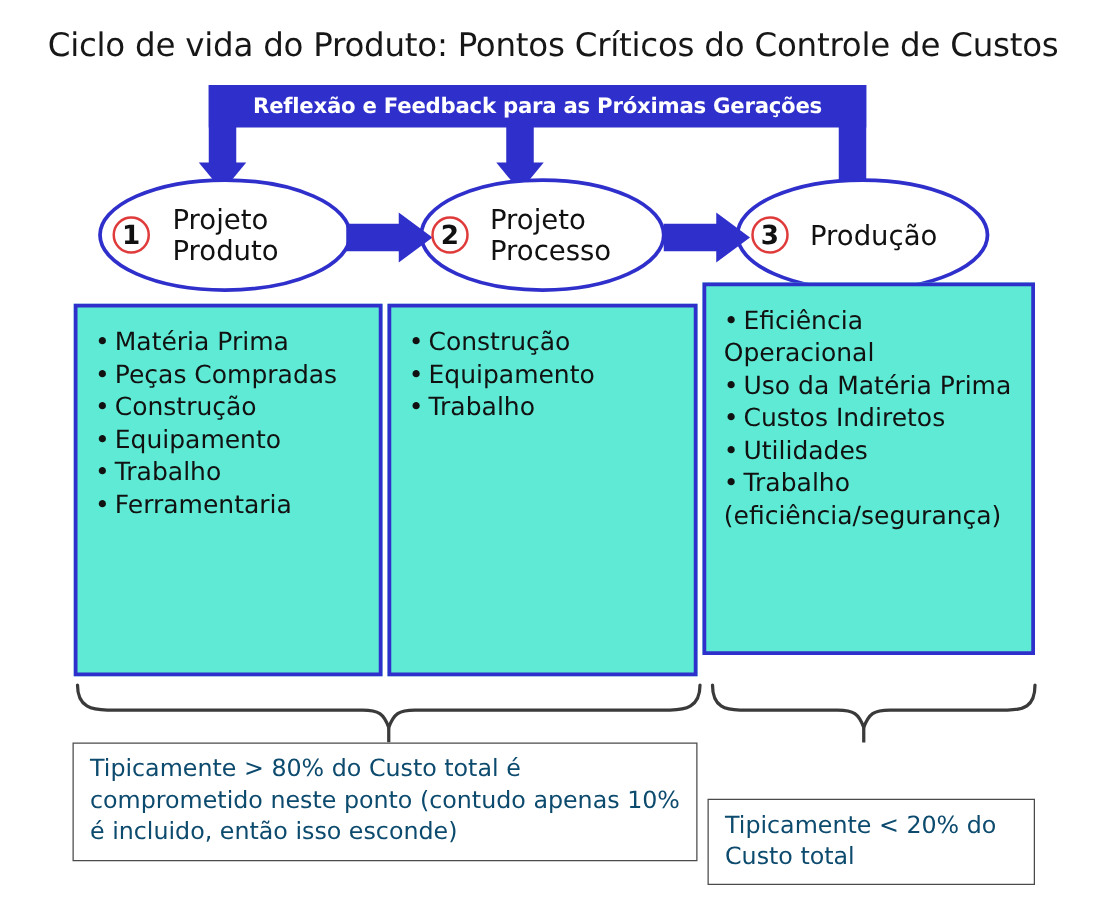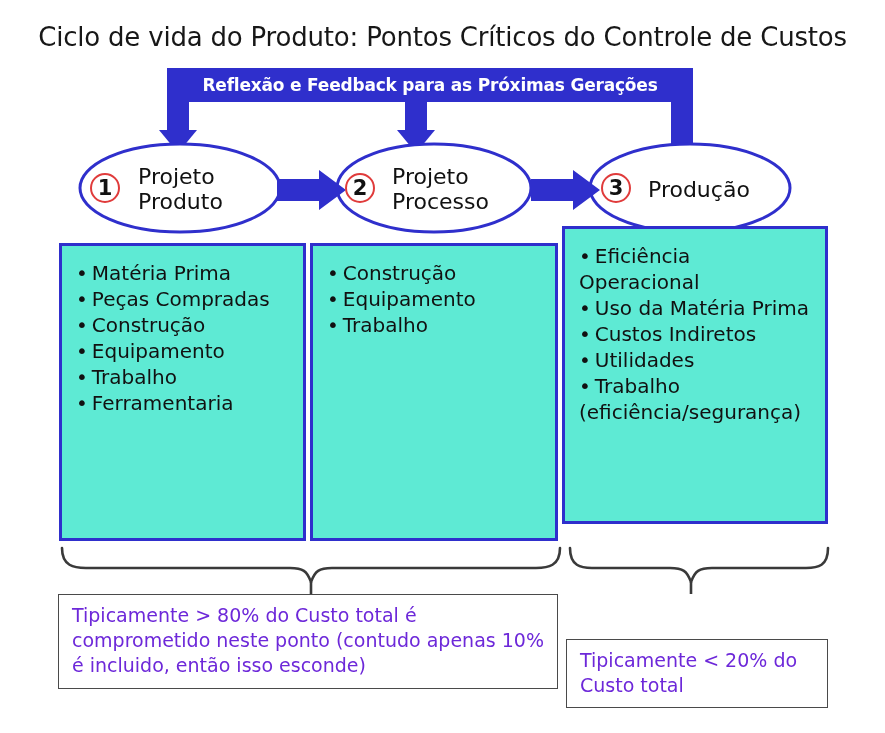--- a/index.html
+++ b/index.html
@@ -82,21 +82,21 @@
 
   
   .caption{
     position:absolute;
     border:1.5px solid #4a4a4a;
     background:#ffffff;
     box-sizing:border-box;
     padding:8px 10px 8px 13px;
     font-size:19px;
     line-height:25px;
-    color:#6d28d9;
+    color:#0c4a6e;
   }
 </style>
 </head>
 <body>
 
 <div id="stage">
 
   <div class="title">Ciclo de vida do Produto: Pontos Críticos do Controle de Custos</div>
 
   <svg class="layer" viewBox="0 0 885 733" xmlns="http://www.w3.org/2000/svg">

